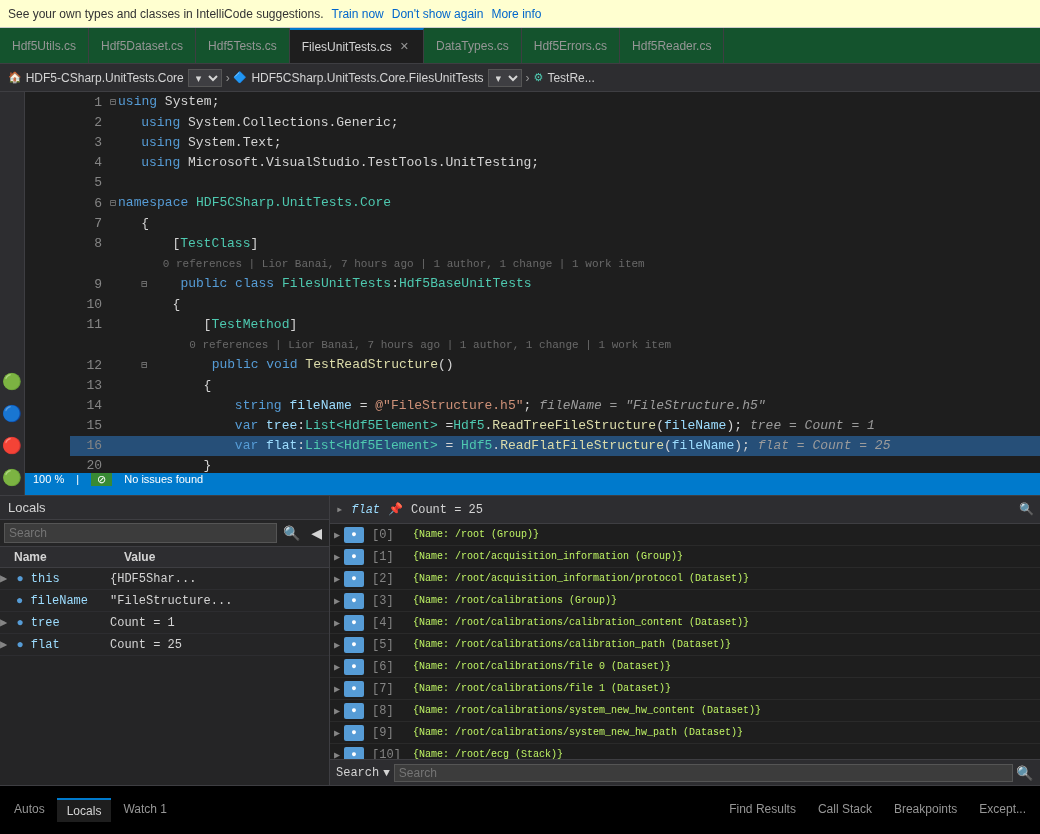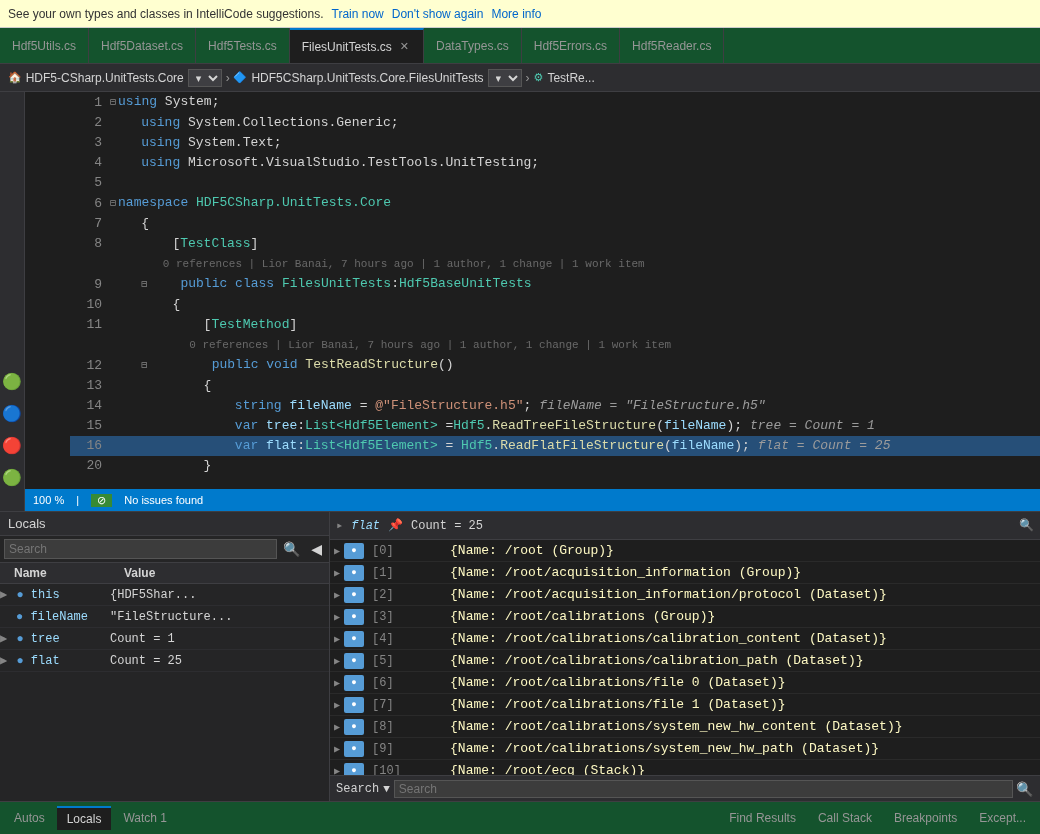--- a/index.html
+++ b/index.html
@@ -130,21 +130,21 @@
       margin-left: 8px;
     }
 
     
     .status-bar {
       background: #007acc;
       color: #fff;
       font-family: 'Segoe UI', sans-serif;
       font-size: 11px;
       display: flex;
-      align-items: center;
+      align-items: flex-start;
       gap: 12px;
       padding: 0 8px;
       min-height: 22px;
     }
     .status-item { color: #fff; }
 
     
     .bottom-panel {
       display: flex;
       background: #252526;
@@ -248,21 +248,21 @@
     .flat-row {
       display: flex;
       align-items: center;
       border-bottom: 1px solid #2a2a2a;
       min-height: 22px;
       padding: 1px 0;
     }
     .flat-arrow { color: #858585; cursor: pointer; padding: 0 4px; font-size: 10px; }
     .flat-icon { width: 20px; height: 16px; background: #569cd6; border-radius: 2px; display: flex; align-items: center; justify-content: center; font-size: 9px; color: #fff; margin-right: 4px; flex-shrink: 0; }
     .flat-index { color: #858585; width: 45px; padding: 0 4px; font-size: 12px; }
-    .flat-value { flex: 1; color: #fef9c3; font-size: 13px; white-space: nowrap; overflow: hidden; text-overflow: ellipsis; margin-left: 37px; }
+    .flat-value { flex: 1; color: #bef264; font-size: 10px; white-space: nowrap; overflow: hidden; text-overflow: ellipsis; }
 
     .flat-search-bar {
       display: flex;
       align-items: center;
       background: #2d2d30;
       border-top: 1px solid #3e3e42;
       padding: 2px 6px;
       gap: 4px;
       min-height: 26px;
     }
@@ -272,26 +272,26 @@
       background: #3c3c3c;
       border: 1px solid #555;
       color: #d4d4d4;
       font-size: 12px;
       padding: 1px 4px;
       outline: none;
     }
 
     
     .bottom-tab-bar {
-      background: #14532d;
+      background: #000000;
       border-top: 1px solid #3e3e42;
       display: flex;
-      align-items: center;
+      align-items: flex-start;
       min-height: 28px;
-      padding: 4px 4px;
+      padding: 12px 4px;
       gap: 2px;
     }
     .btab {
       font-family: 'Segoe UI', sans-serif;
       font-size: 12px;
       color: #969696;
       padding: 4px 10px;
       cursor: pointer;
       border: none;
       background: transparent;

